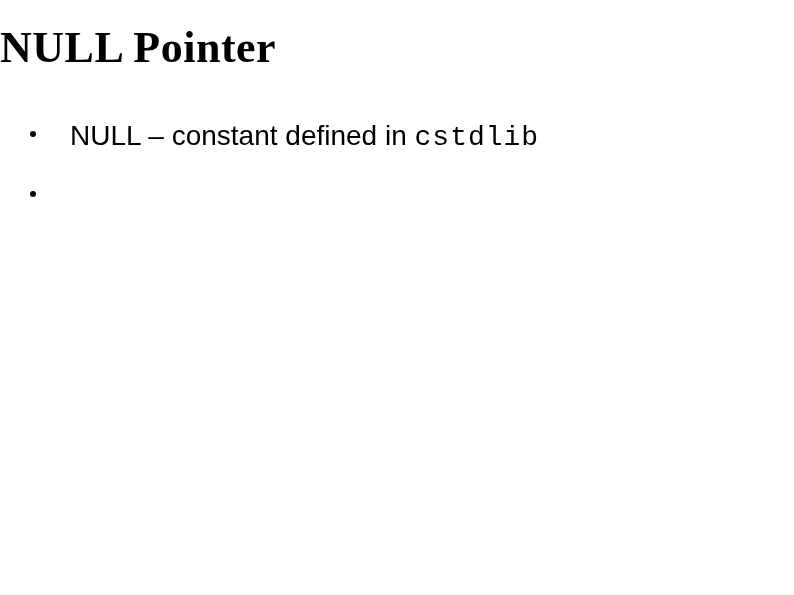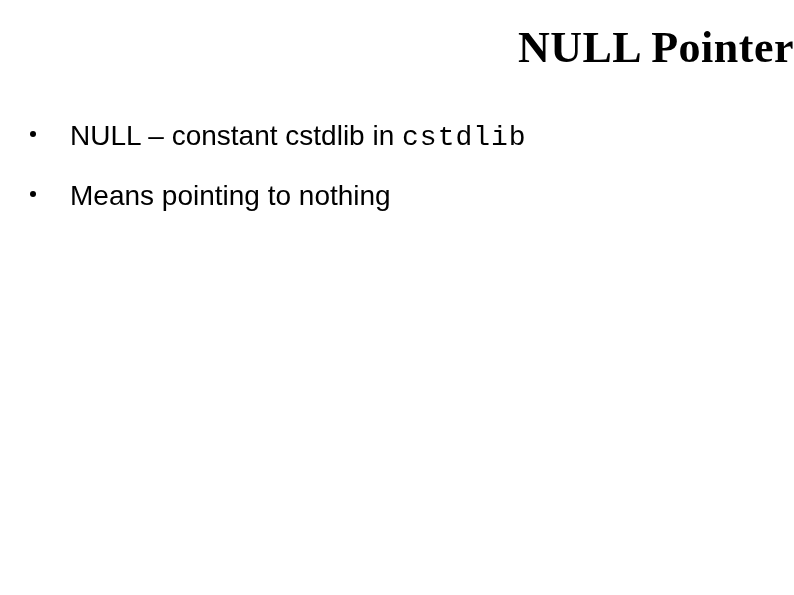--- a/index.html
+++ b/index.html
@@ -13,21 +13,21 @@
       background: #ffffff;
       font-family: Arial, Helvetica, sans-serif;
       color: #000000;
       position: relative;
     }
     .slide-title {
       position: absolute;
       top: 22px;
       left: 0;
       width: 100%;
-      text-align: right;
+      text-align: left;
       font-family: 'Times New Roman', Times, serif;
       font-weight: bold;
       font-size: 44px;
       letter-spacing: 0.5px;
     }
     .bullet-list {
       position: absolute;
       top: 117px;
       left: 30px;
     }
@@ -57,22 +57,19 @@
   </style>
 </head>
 <body>
 
 <h1 class="slide-title">NULL Pointer</h1>
 
 <div class="bullet-list">
   <div class="bullet-item">
     <span class="bullet-dot"></span>
     <div class="bullet-text">
-      <span>NULL – constant cstdlib in </span><span class="code-text">cstdlib</span>
+      <span>NULL – constant defined in </span><span class="code-text">cstdlib</span>
     </div>
   </div>
   <div class="bullet-item">
     <span class="bullet-dot"></span>
-    <div class="bullet-text">
-      <span>Means pointing to nothing</span>
-    </div>
   </div>
 </div>
 
 </body></html>

